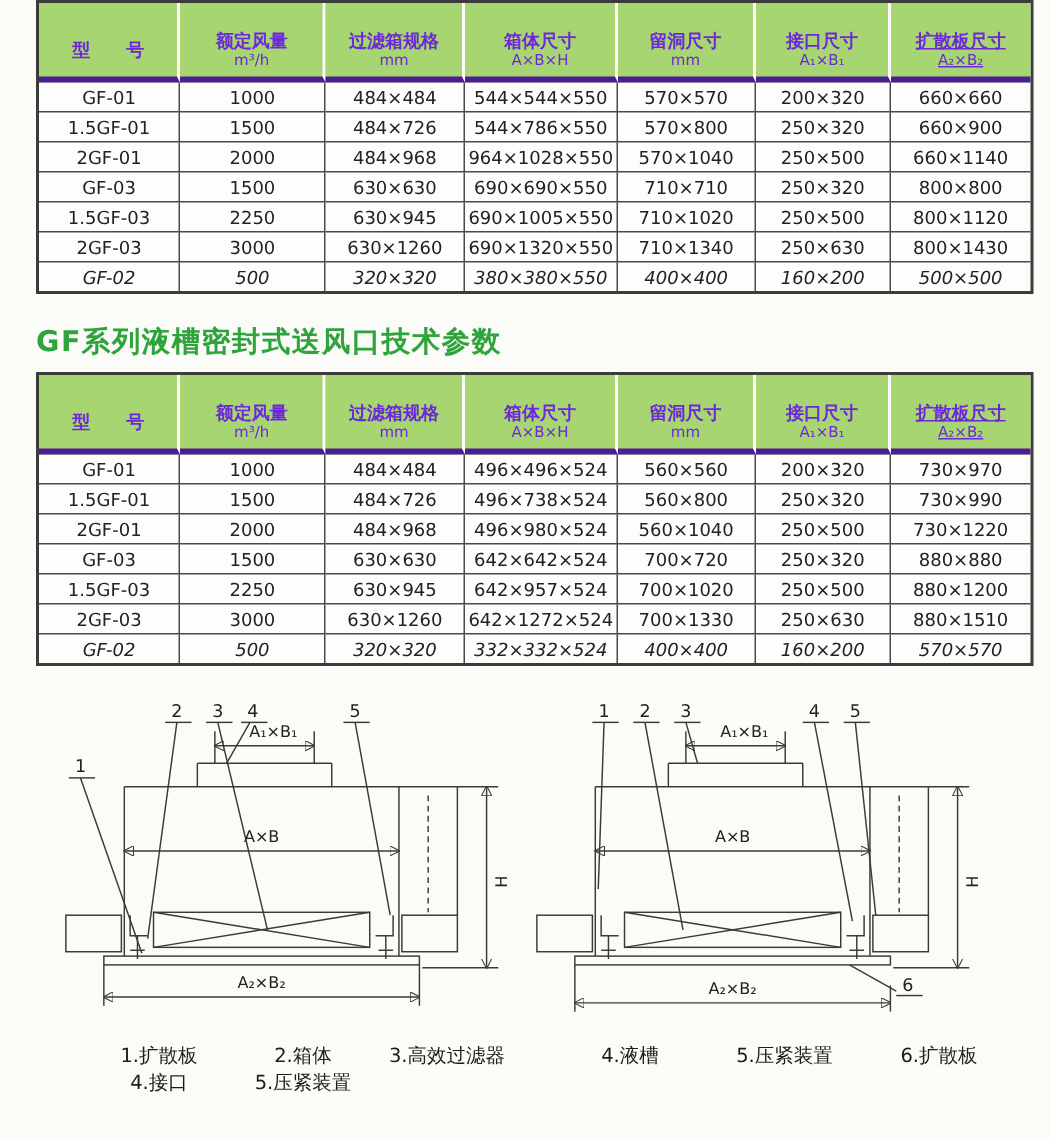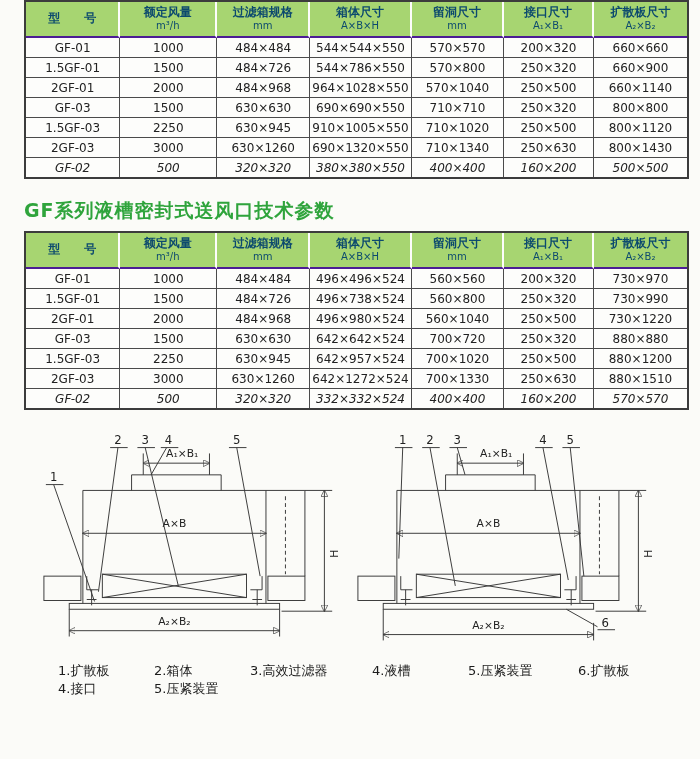--- a/index.html
+++ b/index.html
@@ -21,28 +21,28 @@
   table.spec{
     width:665px;
     margin-left:24px;
     border-collapse:separate;
     border-spacing:0;
     border:2px solid #3c3c3c;
     background:#fdfdfb;
   }
   table.spec th{
     background:var(--header-green,#a7d571);
-    color:#0c4a6e;
-    padding:3px 1px 4px 1px;
+    color:#6d28d9;
+    padding:18px 1px 4px 1px;
     border-right:2px solid #fdfdfb;
-    border-bottom:2px solid #4c1d95;
+    border-bottom:4px solid #4c1d95;
     font-weight:bold;
     vertical-align:middle;
   }
-  table.spec th:last-child{border-right:none;}
+  table.spec th:last-child{border-right:none;text-decoration:underline;}
   table.spec .h1{font-size:12px;line-height:14px;}
   table.spec .h2{font-size:10px;font-weight:normal;line-height:12px;margin-top:1px;}
   table.spec td{
     height:19px;
     font-size:12px;
     text-align:center;
     vertical-align:middle;
     border-right:1px solid #4a4a4a;
     border-bottom:1px solid #4a4a4a;
     padding:0 2px;
@@ -66,21 +66,21 @@
     font-family:"DejaVu Sans","Liberation Sans",sans-serif;
     font-size:11px;
   }
   svg.diag text.lbl{font-size:12px;}
   .legend{
     margin-top:6px;
     padding-left:24px;
     font-size:13px;
     color:#1c1c1c;
   }
-  .legend-row{display:flex;line-height:18px;}
+  .legend-row{display:flex;line-height:18px;text-align:center;}
   .legend-row span{min-width:96px;display:inline-block;}
 </style>
 </head>
 <body>
 
 <div class="page">
 
 
   <table class="spec">
     <colgroup>
@@ -158,21 +158,21 @@
           <td>630×630</td>
           <td>690×690×550</td>
           <td>710×710</td>
           <td>250×320</td>
           <td>800×800</td>
         </tr>
         <tr>
           <td>1.5GF-03</td>
           <td>2250</td>
           <td>630×945</td>
-          <td>910×1005×550</td>
+          <td>690×1005×550</td>
           <td>710×1020</td>
           <td>250×500</td>
           <td>800×1120</td>
         </tr>
         <tr>
           <td>2GF-03</td>
           <td>3000</td>
           <td>630×1260</td>
           <td>690×1320×550</td>
           <td>710×1340</td>

